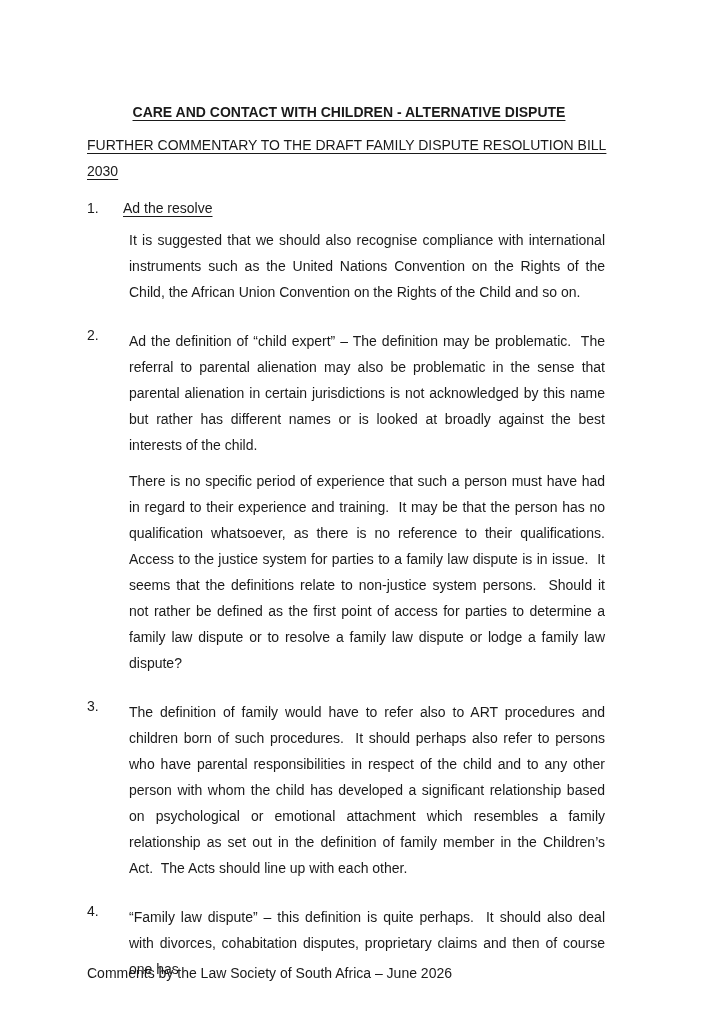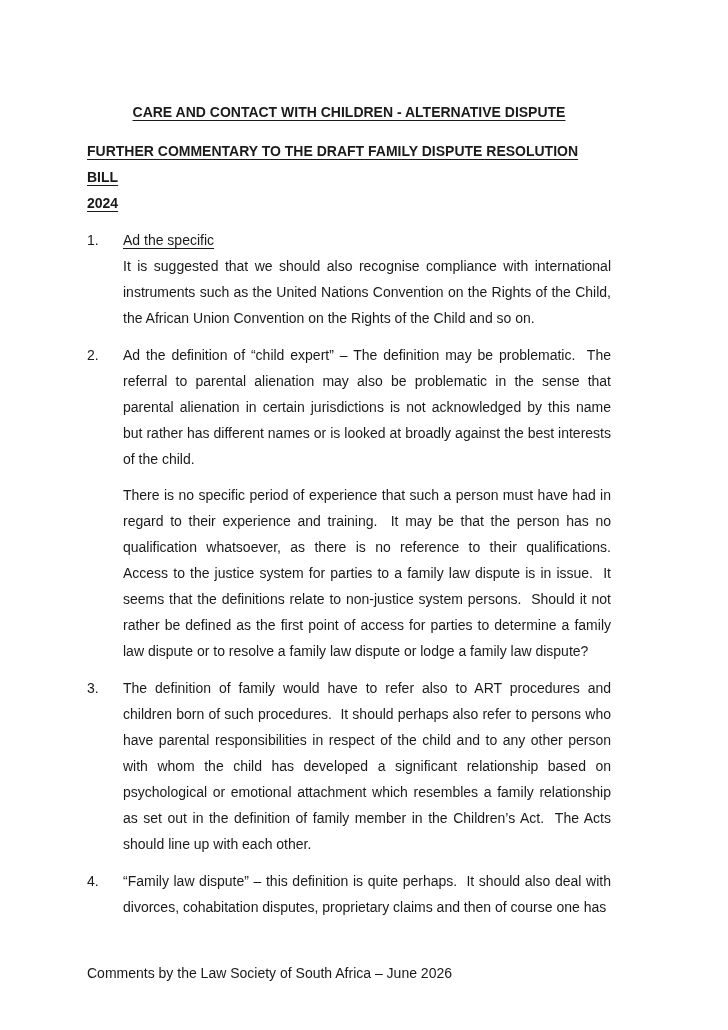--- a/index.html
+++ b/index.html
@@ -22,22 +22,22 @@
   .doc-title {
     text-align: center;
     font-weight: bold;
     line-height: 33px;
   }
   .doc-title .line {
     text-decoration: underline;
     text-underline-offset: 3px;
   }
   .doc-subtitle {
-    margin-top: 9px;
-    font-weight: bold;
+    margin-top: 3px;
+    font-weight: normal;
     line-height: 26px;
     text-align: left;
   }
   .doc-subtitle .line {
     text-decoration: underline;
     text-underline-offset: 3px;
   }
   .items {
     margin-top: 10px;
   }
@@ -53,21 +53,21 @@
   .item .content {
     flex: 1 1 auto;
     min-width: 0;
   }
   .item-heading {
     line-height: 26px;
     text-decoration: underline;
     text-underline-offset: 3px;
   }
   .para {
-    margin: 0;
+    margin: 6px;
     line-height: 26px;
     text-align: justify;
     white-space: pre-wrap;
   }
   .para + .para {
     margin-top: 10px;
   }
   .footer {
     position: absolute;
     left: 87px;
@@ -80,29 +80,29 @@
 <body>
 
 <div class="page">
 
   <div class="doc-title">
     <div class="line">CARE AND CONTACT WITH CHILDREN - ALTERNATIVE DISPUTE</div>
   </div>
 
   <div class="doc-subtitle">
     <div class="line">FURTHER COMMENTARY TO THE DRAFT FAMILY DISPUTE RESOLUTION BILL</div>
-    <div class="line">2024</div>
+    <div class="line">2030</div>
   </div>
 
   <div class="items">
 
     <div class="item">
       <div class="num">1.</div>
       <div class="content">
-        <div class="item-heading">Ad the specific</div>
+        <div class="item-heading">Ad the resolve</div>
         <p class="para">It is suggested that we should also recognise compliance with international instruments such as the United Nations Convention on the Rights of the Child, the African Union Convention on the Rights of the Child and so on.</p>
       </div>
     </div>
 
     <div class="item">
       <div class="num">2.</div>
       <div class="content">
         <p class="para">Ad the definition of “child expert” – The definition may be problematic.  The referral to parental alienation may also be problematic in the sense that parental alienation in certain jurisdictions is not acknowledged by this name but rather has different names or is looked at broadly against the best interests of the child.</p>
         <p class="para">There is no specific period of experience that such a person must have had in regard to their experience and training.  It may be that the person has no qualification whatsoever, as there is no reference to their qualifications.  Access to the justice system for parties to a family law dispute is in issue.  It seems that the definitions relate to non-justice system persons.  Should it not rather be defined as the first point of access for parties to determine a family law dispute or to resolve a family law dispute or lodge a family law dispute?</p>
       </div>

